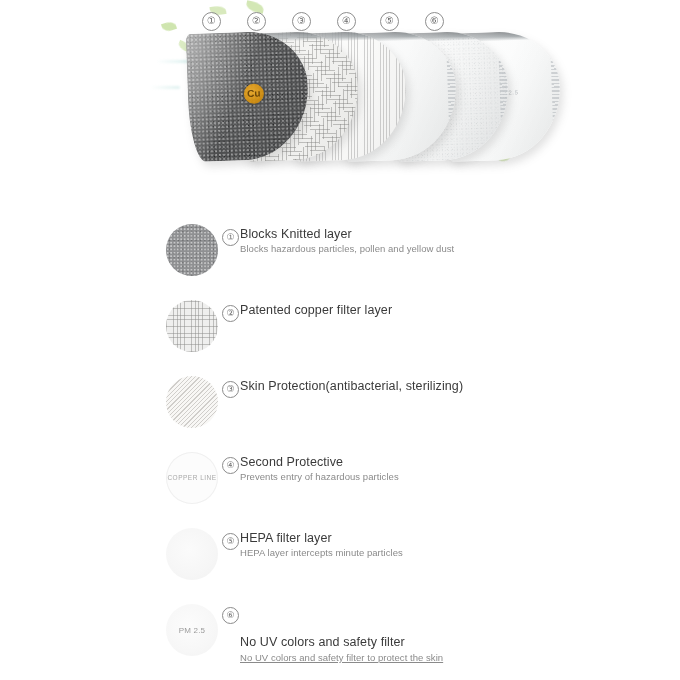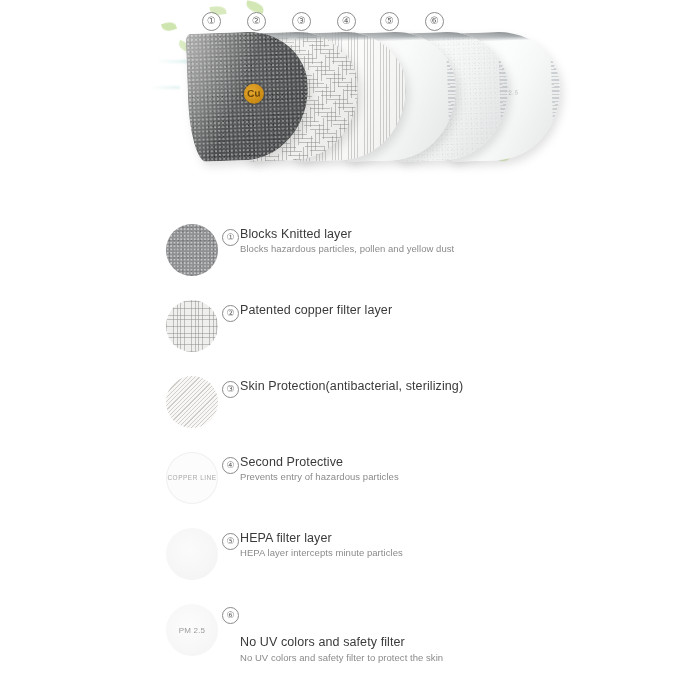--- a/index.html
+++ b/index.html
@@ -297,21 +297,21 @@
     color: #3a3a3a;
     line-height: 16px;
     letter-spacing: .1px;
   }
   .desc {
     font-size: 9.5px;
     color: #8a8a8a;
     line-height: 14px;
     letter-spacing: .05px;
   }
-  .row.tight .desc { margin-top: 1px; }
+  .row.tight .desc { margin-top: 1px; text-decoration: underline; }
   .row.tight .num { top: 9px; }
   .row.tight .texts { top: 6px; margin-top: 30px; }
 </style>
 </head>
 <body>
 
 <div id="hero">
 
   <div class="leaf" style="left:162px;top:22px;width:14px;height:9px;transform:rotate(-18deg);"></div>
   <div class="leaf" style="left:178px;top:42px;width:12px;height:8px;transform:rotate(25deg);opacity:.4;"></div>

